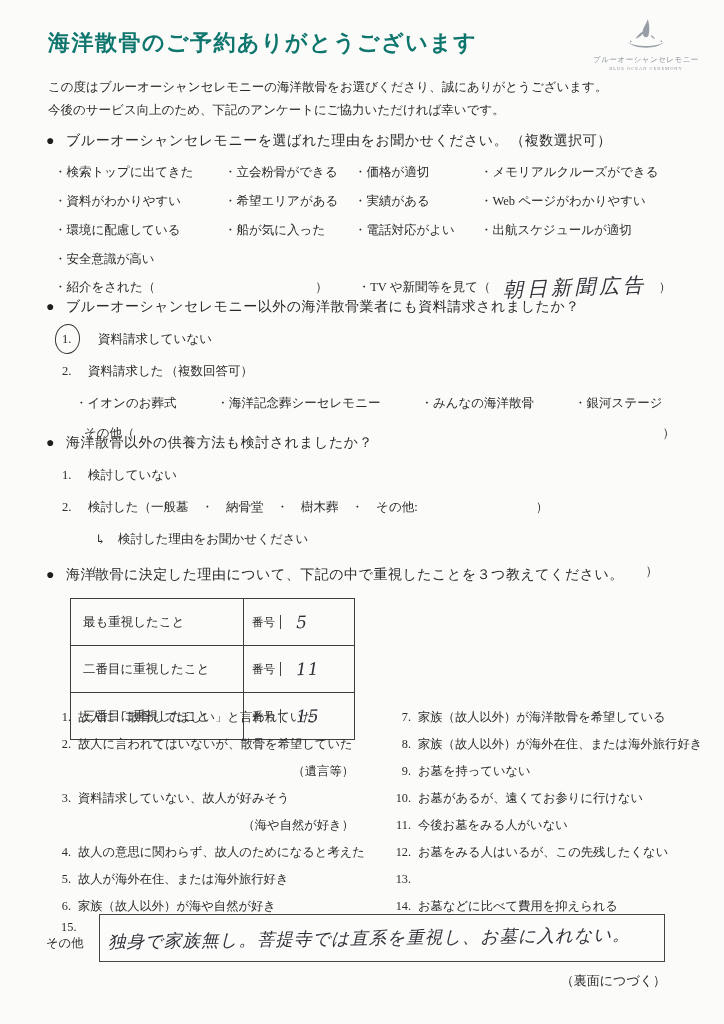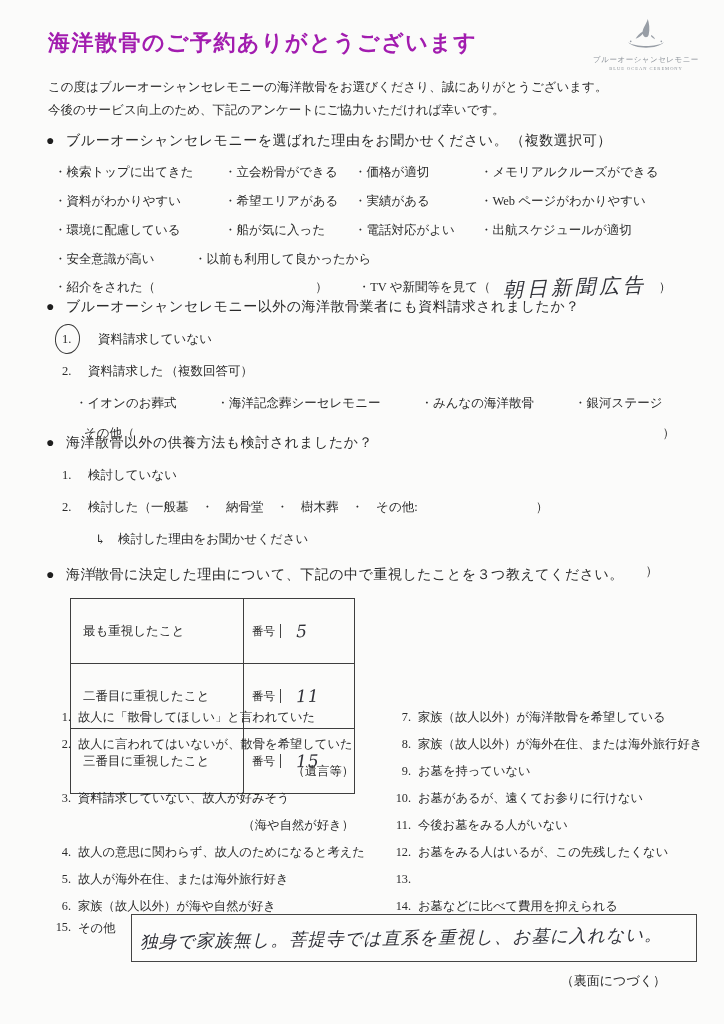--- a/index.html
+++ b/index.html
@@ -9,21 +9,21 @@
     margin:0 auto;
     background:#fbfbfa;
     color:#2b2b2b;
     font-family:"Liberation Serif","DejaVu Serif",serif;
     overflow:hidden;
     box-sizing:border-box;
   }
   
   .title{
     position:absolute;top:28px;left:48px;margin:0;
-    font-size:22px;font-weight:700;letter-spacing:1.5px;color:#a21caf;
+    font-size:22px;font-weight:700;letter-spacing:1.5px;color:#0f766e;
   }
   .logo{position:absolute;top:18px;right:20px;width:116px;text-align:center;color:#8d939a;}
   .logo svg{display:block;margin:0 auto;}
   .logo-jp{font-size:7.5px;letter-spacing:.5px;margin-top:1px;}
   .logo-en{font-size:4.5px;letter-spacing:1px;margin-top:1px;}
   .intro{
     position:absolute;top:76px;left:48px;right:24px;margin:0;
     font-size:12.5px;line-height:1.85;
   }
   
@@ -57,21 +57,21 @@
   }
   .companies{display:flex;gap:40px;margin:15px 0 0 35px;}
   .other-line{padding-left:30px;}
   .arrow-glyph{margin-right:12px;font-size:13px;}
   .followup-line{padding-left:55px;}
   .blankline{padding-left:45px;}
   
   .rank-table{border-collapse:collapse;margin:14px 0 0 30px;border-radius:29px;}
   .rank-table td{border:1.4px solid #3e3e3e;height:30px;}
   .rank-table .lbl{width:148px;padding:0 12px;font-size:12.5px;}
-  .rank-table .val{width:94px;padding:17px 8px;}
+  .rank-table .val{width:94px;padding:8px 8px;}
   .val-inner{display:flex;align-items:center;}
   .bangou{font-size:11.5px;}
   .vline{display:inline-block;width:1px;height:14px;background:#444;margin:0 7px 0 5px;}
   
   .hand{
     display:inline-block;
     font-style:italic;color:#303138;
     transform:rotate(-1.5deg);
     font-family:"DejaVu Serif","Liberation Serif",serif;
   }
@@ -80,21 +80,21 @@
   
   .reasons{position:absolute;top:704px;left:46px;display:flex;font-size:12.3px;}
   .rcol{display:flex;flex-direction:column;}
   .rcol-left{width:334px;}
   .rcol-right{width:340px;margin-left:6px;}
   .r-line{height:27px;display:flex;align-items:center;}
   .r-sub{height:27px;line-height:27px;text-align:right;padding-right:26px;}
   .rnum{display:inline-block;min-width:25px;text-align:right;margin-right:7px;}
   
   .other-row{position:absolute;top:920px;left:46px;display:flex;align-items:flex-start;font-size:12.3px;}
-  .other-row .label-wrap{display:flex;align-items:flex-start;height:20px;}
+  .other-row .label-wrap{display:flex;align-items:flex-end;height:20px;flex-direction:column;}
   .answer-box{
     margin-left:16px;margin-top:-6px;
     width:566px;height:48px;
     border:1.5px solid #454545;background:#fcfcfb;
     display:flex;align-items:center;padding:0 8px;box-sizing:border-box;
   }
   .hand-box{font-size:17.5px;letter-spacing:1px;white-space:nowrap;transform:rotate(-.8deg);}
   .footer-note{position:absolute;top:972px;right:58px;font-size:13px;}
 </style>
 </head>
@@ -141,21 +141,20 @@
       <span class="opt">Web ページがわかりやすい</span>
     </div>
     <div class="opt-row four">
       <span class="opt">環境に配慮している</span>
       <span class="opt">船が気に入った</span>
       <span class="opt">電話対応がよい</span>
       <span class="opt">出航スケジュールが適切</span>
     </div>
     <div class="opt-row two">
       <span class="opt">安全意識が高い</span>
-      <span class="opt">以前も利用して良かったから</span>
     </div>
     <div class="fill-row">
       <span class="opt">紹介をされた（</span>
       <span class="blank w160"></span>
       <span>）</span>
       <span class="opt tv-item">TV や新聞等を見て（</span>
       <span class="hand hand-tv">朝日新聞広告</span>
       <span>）</span>
     </div>
   </section>

